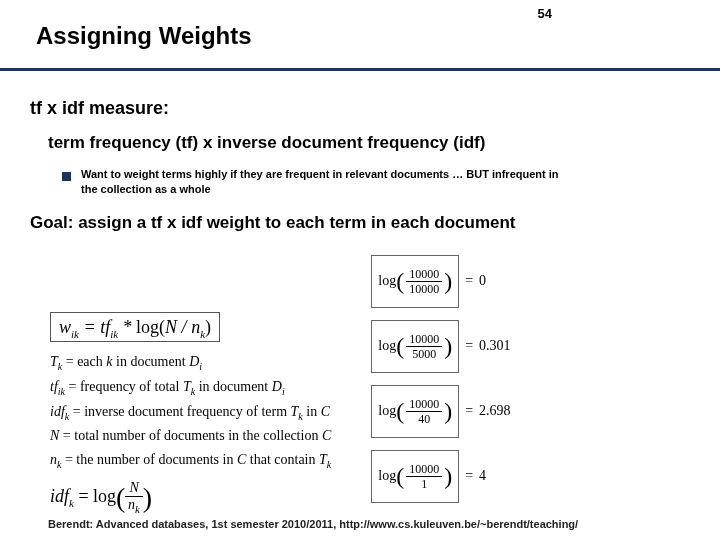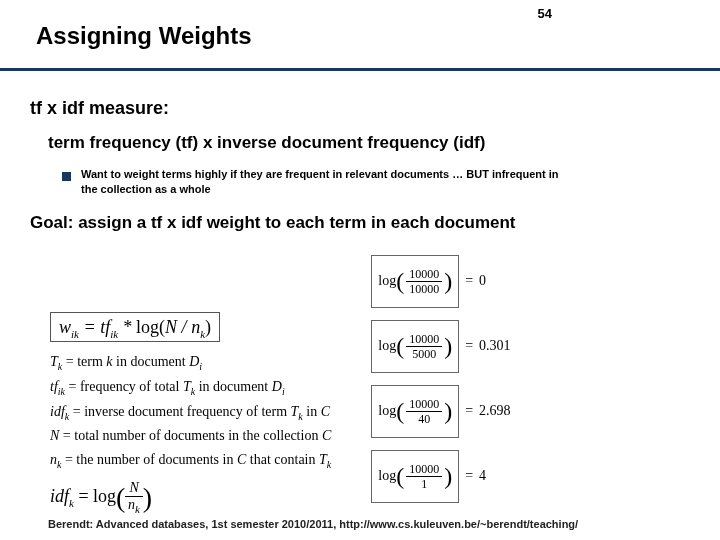--- a/index.html
+++ b/index.html
@@ -53,21 +53,21 @@
       <div class="bullet-text">Want to weight terms highly if they are frequent in relevant documents … BUT infrequent in the collection as a whole</div>
     </div>
     <div class="h-goal">Goal: assign a tf x idf weight to each term in each document</div>
 
     <div class="figs">
       <div>
         <span class="box formula">
           <span>w</span><span class="sub">ik</span><span> = </span><span>tf</span><span class="sub">ik</span><span> * </span><span style="font-style:normal">log(</span><span>N</span><span> / </span><span>n</span><span class="sub">k</span><span style="font-style:normal">)</span>
         </span>
         <div class="defs">
-          <div><span class="sym">T</span><span class="subm">k</span><span> = term </span><span class="sym">k</span><span> in document </span><span class="sym">D</span><span class="subm">i</span></div>
+          <div><span class="sym">T</span><span class="subm">k</span><span> = each </span><span class="sym">k</span><span> in document </span><span class="sym">D</span><span class="subm">i</span></div>
           <div><span class="sym">tf</span><span class="subm">ik</span><span> = frequency of total </span><span class="sym">T</span><span class="subm">k</span><span> in document </span><span class="sym">D</span><span class="subm">i</span></div>
           <div><span class="sym">idf</span><span class="subm">k</span><span> = inverse document frequency of term </span><span class="sym">T</span><span class="subm">k</span><span> in </span><span class="sym">C</span></div>
           <div><span class="sym">N</span><span> = total number of documents in the collection </span><span class="sym">C</span></div>
           <div><span class="sym">n</span><span class="subm">k</span><span> = the number of documents in </span><span class="sym">C</span><span> that contain </span><span class="sym">T</span><span class="subm">k</span></div>
         </div>
         <div class="idfk">
           <span style="font-style:italic">idf</span><span class="sub" style="font-style:italic">k</span><span> = log</span><span class="lparen">(</span><span class="frac"><span class="n" style="font-style:italic">N</span><span class="d"><span style="font-style:italic">n</span><span class="sub" style="font-style:italic">k</span></span></span><span class="rparen">)</span>
         </div>
       </div>
 

